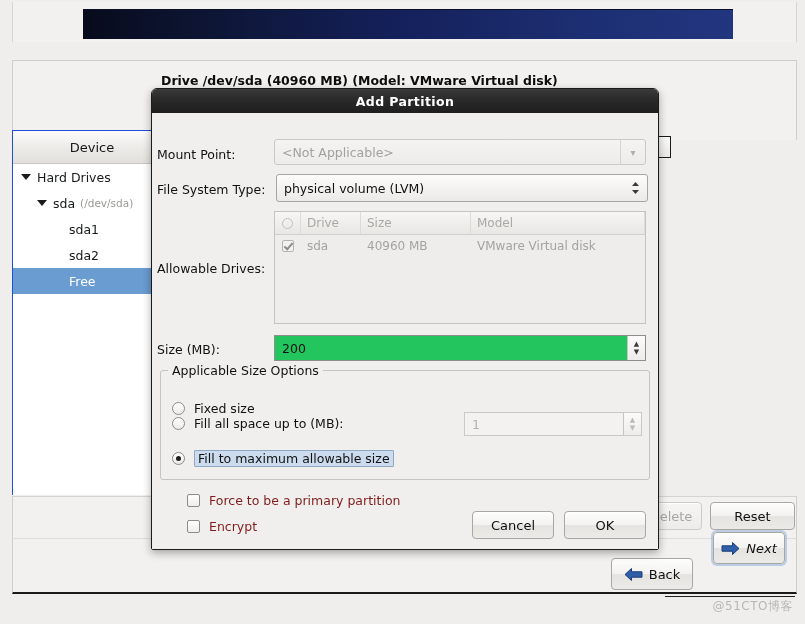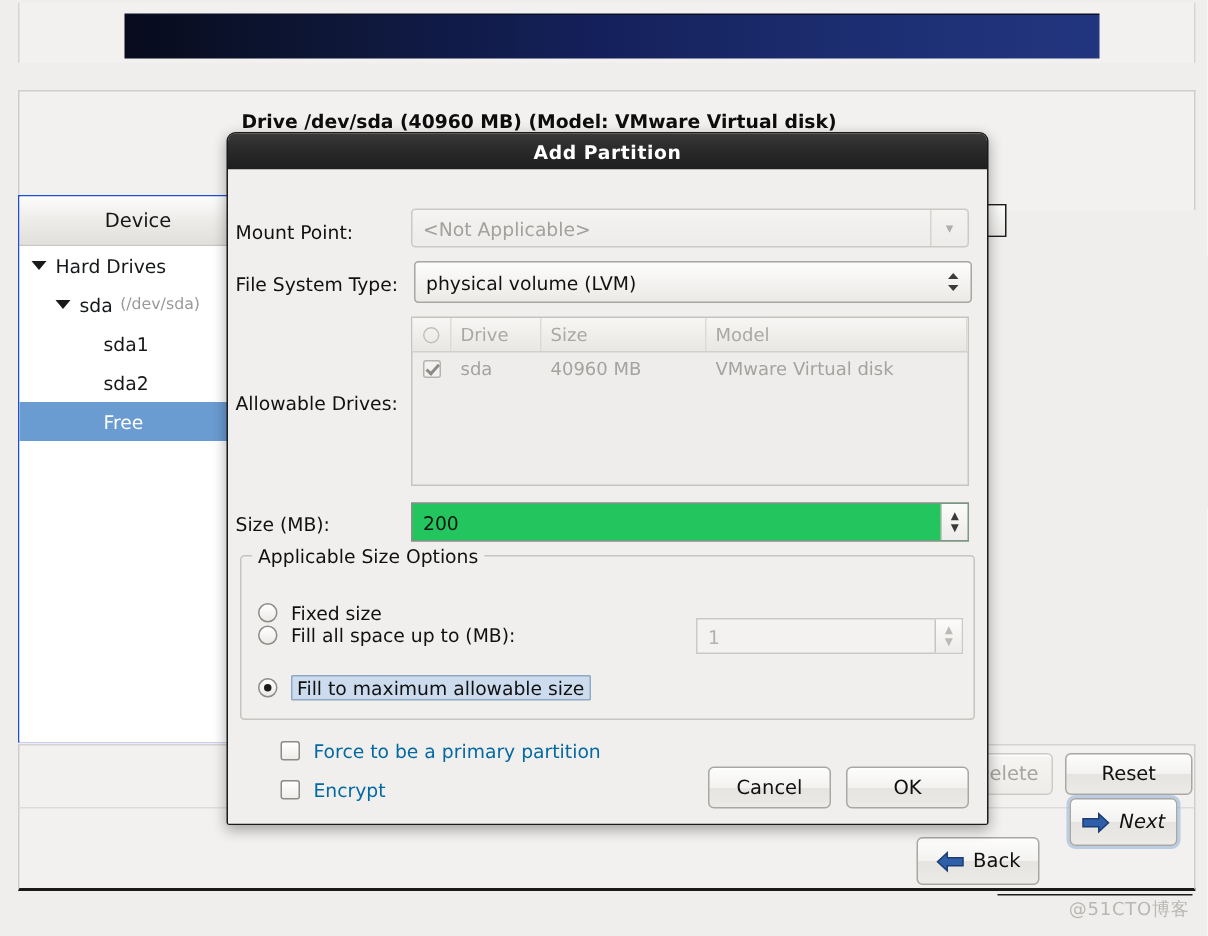--- a/index.html
+++ b/index.html
@@ -389,21 +389,21 @@
   .focus-text {
     background: #ccdcee;
     border: 1px solid #8fa8c4;
     padding: 0 3px;
     border-radius: 1px;
   }
 
   .cb-row {
     position: absolute;
     display: flex; align-items: center;
-    font-size: 12.5px; color: #0369a1; padding-left: 28px;
+    font-size: 12.5px; color: #7f1d1d; padding-left: 28px;
   }
   .cb {
     width: 13px; height: 13px;
     border: 1px solid #8d8b87;
     background: linear-gradient(to bottom, #ffffff, #efedea);
     border-radius: 2px;
     box-sizing: border-box;
     margin-right: 9px;
     flex: none;
   }

